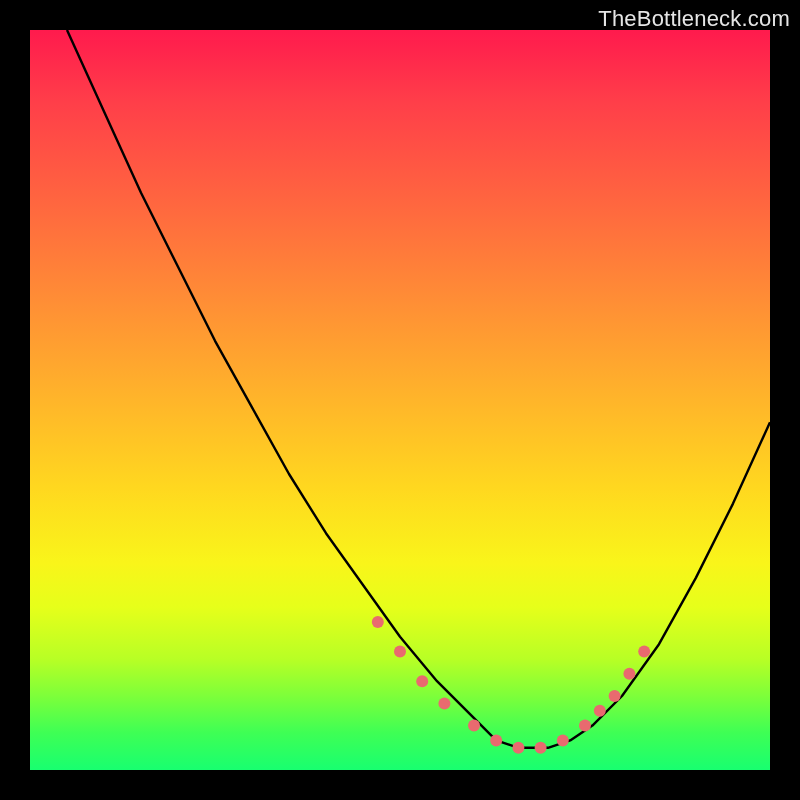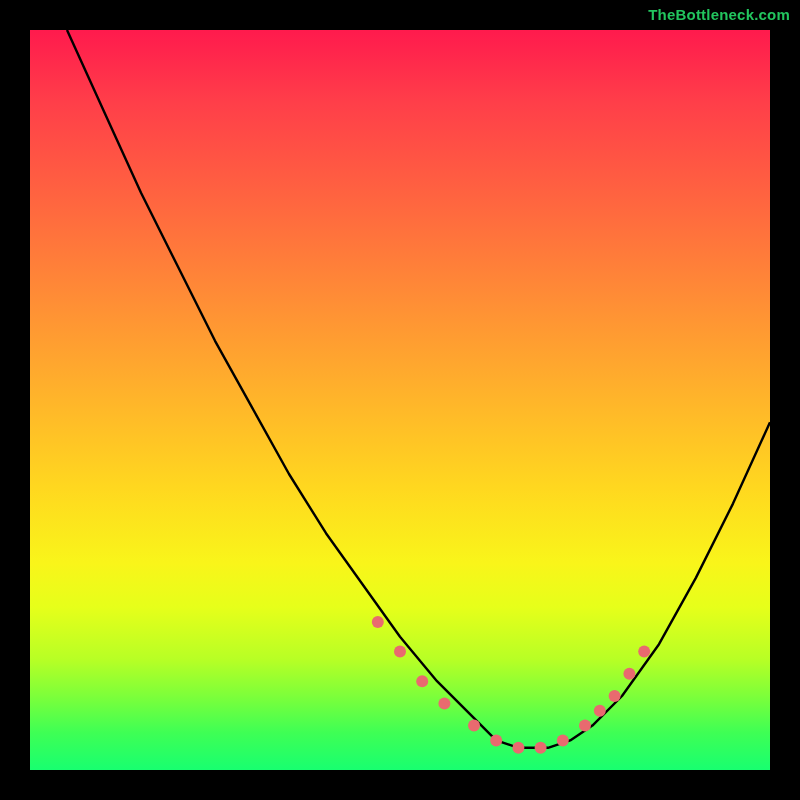--- a/index.html
+++ b/index.html
@@ -39,23 +39,23 @@
       #b8ff25 85%,
       #7dff3a 90%,
       #3eff55 95%,
       #18ff70 100%
     );
   }
   .watermark {
     position: absolute;
     top: 6px;
     right: 10px;
-    color: #22c55e;
-    font-size: 15px;
-    font-weight: 700;
+    color: #e5e5e5;
+    font-size: 22px;
+    font-weight: 400;
     letter-spacing: 0.2px;
   }
   svg.curve {
     position: absolute;
     left: 0;
     top: 0;
     width: 740px;
     height: 740px;
     overflow: visible;
   }

